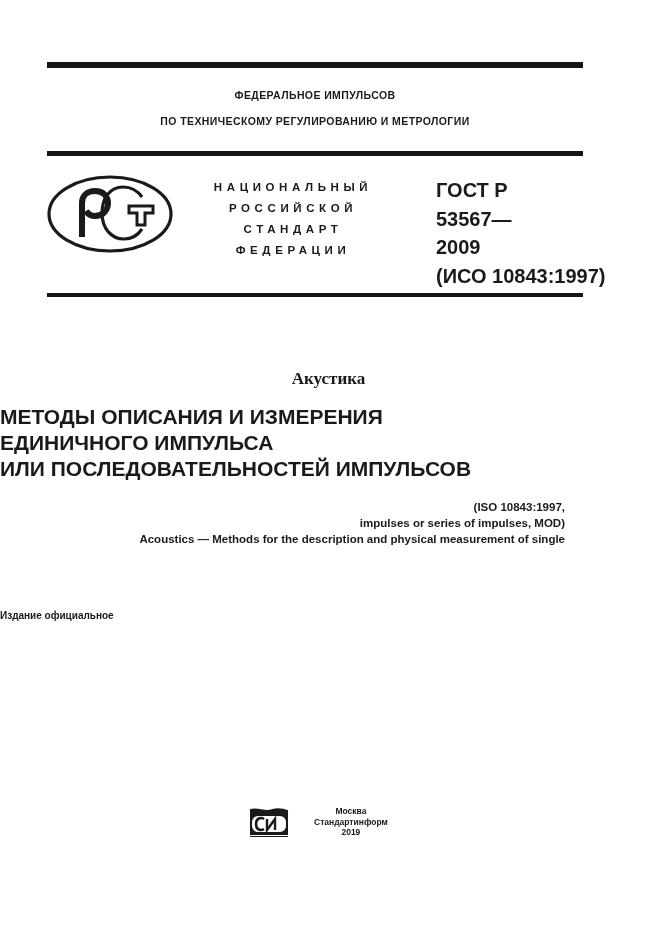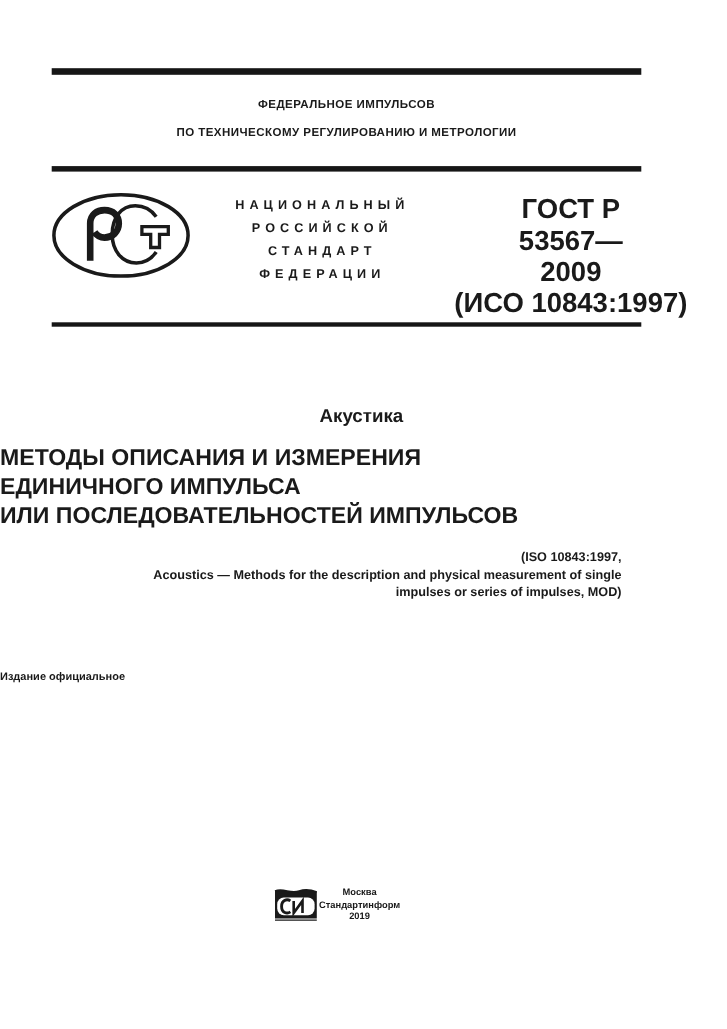--- a/index.html
+++ b/index.html
@@ -53,37 +53,37 @@
       text-align: center;
       font-weight: bold;
       font-size: 11.5px;
       letter-spacing: 4.6px;
       line-height: 21px;
     }
     .nat-standard div { white-space: nowrap; }
 
     .gost-block {
       position: absolute;
-      left: 413px;
+      left: 436px;
       top: 176px;
       font-weight: bold;
-      font-size: 25px;
+      font-size: 20px;
       line-height: 28.5px;
       white-space: nowrap;
-      text-align: center;
     }
 
     .subject {
       position: absolute;
       left: 0;
       width: 657px;
       top: 369px;
       text-align: center;
       font-weight: bold;
       font-size: 17px;
+      font-family: Liberation Serif, serif;
     }
     .title {
       position: absolute;
       left: 0;
       width: 661px;
       top: 404px;
       font-weight: bold;
       font-size: 21px;
       line-height: 26px;
     }
@@ -111,21 +111,21 @@
       left: 248px;
       top: 806px;
       display: flex;
       align-items: center;
     }
     .publisher-logo {
       width: 42px;
       height: 32px;
     }
     .publisher-text {
-      margin-left: 0;
+      margin-left: 24px;
       text-align: center;
       font-weight: bold;
       font-size: 8.5px;
       line-height: 10.5px;
     }
   </style>
 </head>
 <body>
 
 <div class="rule rule-top"></div>
@@ -166,22 +166,22 @@
 <div class="subject">Акустика</div>
 
 <div class="title">
   <div>МЕТОДЫ ОПИСАНИЯ И ИЗМЕРЕНИЯ</div>
   <div>ЕДИНИЧНОГО ИМПУЛЬСА</div>
   <div>ИЛИ ПОСЛЕДОВАТЕЛЬНОСТЕЙ ИМПУЛЬСОВ</div>
 </div>
 
 <div class="iso-ref">
   <div>(ISO 10843:1997,</div>
+  <div>impulses or series of impulses, MOD)</div>
   <div>Acoustics — Methods for the description and physical measurement of single</div>
-  <div>impulses or series of impulses, MOD)</div>
 </div>
 
 <div class="edition">Издание официальное</div>
 
 <div class="publisher">
   <div class="publisher-logo">
     <svg width="42" height="32" viewBox="0 0 42 32">
       <path d="M2 4 C10 1 16 7 24 4 C30 2 35 3 40 5 L40 29 L2 29 Z" fill="#1a1a1a"></path>
       <path d="M2 4 C10 1 16 7 24 4 C30 2 35 3 40 5" fill="none" stroke="#1a1a1a" stroke-width="1.5"></path>
       <rect x="4" y="10" width="34" height="16" rx="6" fill="#ffffff"></rect>

